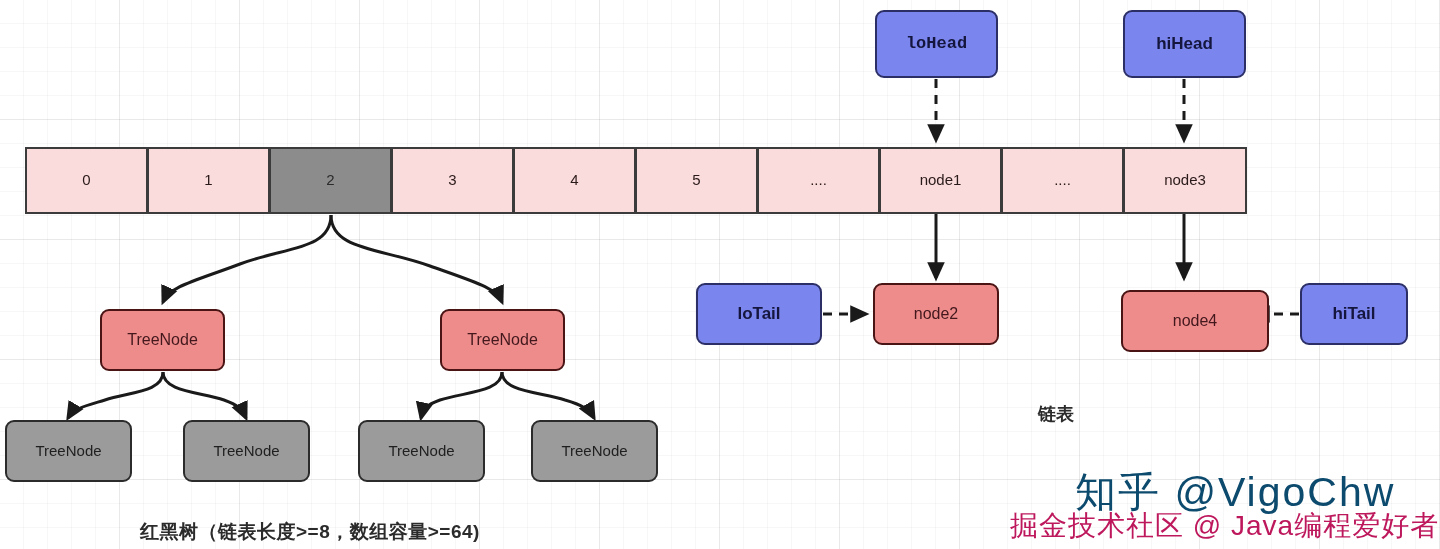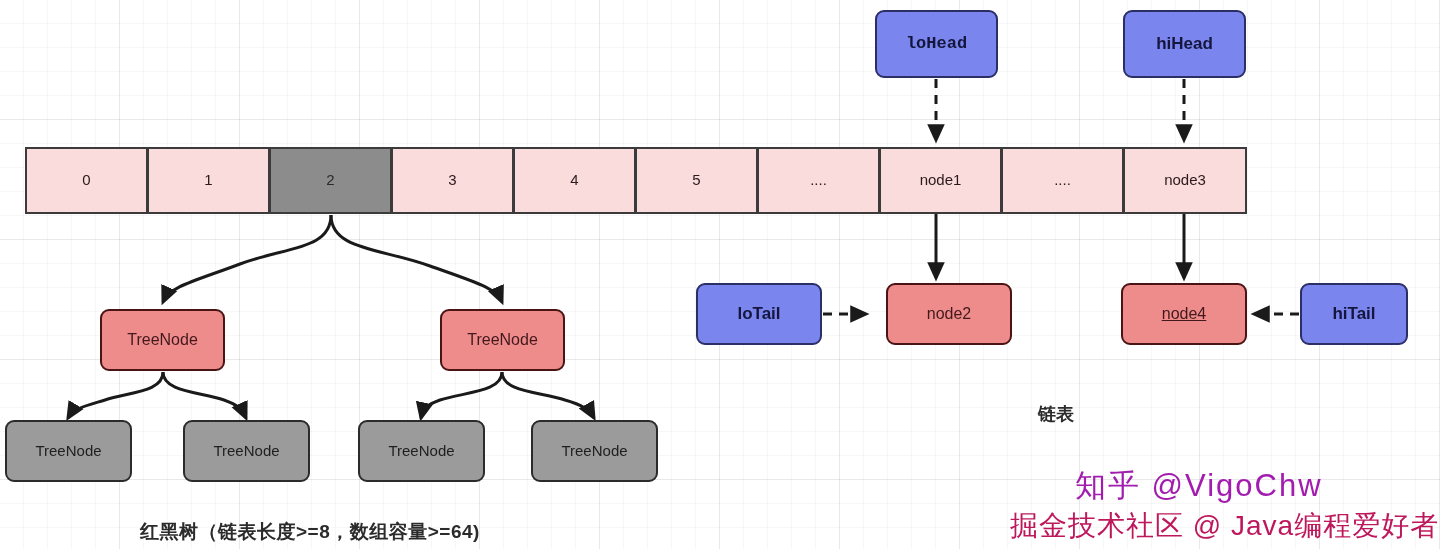--- a/index.html
+++ b/index.html
@@ -35,21 +35,21 @@
 
   
   .grayleaf{background:#9B9B9B;border:2.5px solid #2b2b2b;border-radius:9px;
             color:#1f1f1f;font-size:15px;}
 
   .caption{position:absolute;color:#2b2b2b;}
   .caption-tree{font-size:19px;font-weight:bold;letter-spacing:0.5px;text-align:center;}
   .caption-list{font-size:18px;font-weight:bold;}
 
   .wm{position:absolute;white-space:nowrap;}
-  .wm-zhihu{font-size:31px;color:#a21caf;font-weight:300;letter-spacing:2px;}
+  .wm-zhihu{font-size:41px;color:#0c4a6e;font-weight:300;letter-spacing:2px;}
   .wm-juejin{font-size:28px;color:#be185d;letter-spacing:1px;}
 </style>
 </head>
 <body>
 
 <div id="stage">
 
   <svg id="edges" viewBox="0 0 1440 549" xmlns="http://www.w3.org/2000/svg">
     <defs>
       <marker id="arrow" viewBox="0 0 12 12" refX="9" refY="6" markerWidth="7" markerHeight="7" orient="auto-start-reverse">
@@ -115,22 +115,22 @@
   <div class="box cell" style="left:757px;top:147px;width:123px;height:67px;">....</div>
   <div class="box cell" style="left:879px;top:147px;width:123px;height:67px;">node1</div>
   <div class="box cell" style="left:1001px;top:147px;width:123px;height:67px;">....</div>
   <div class="box cell" style="left:1123px;top:147px;width:124px;height:67px;">node3</div>
 
   <div class="box bluebox" style="left:875px;top:10px;width:123px;height:68px;font-family:Liberation Mono, monospace;">loHead</div>
   <div class="box bluebox" style="left:1123px;top:10px;width:123px;height:68px;">hiHead</div>
   <div class="box bluebox" style="left:696px;top:283px;width:126px;height:62px;text-align:center;">loTail</div>
   <div class="box bluebox" style="left:1300px;top:283px;width:108px;height:62px;">hiTail</div>
 
-  <div class="box rednode" style="left:873px;top:283px;width:126px;height:62px;margin-left:13px;">node2</div>
-  <div class="box rednode" style="left:1121px;top:283px;width:126px;height:62px;text-decoration:underline;">node4</div>
+  <div class="box rednode" style="left:873px;top:283px;width:126px;height:62px;">node2</div>
+  <div class="box rednode" style="left:1121px;top:290px;width:148px;height:62px;">node4</div>
 
   <div class="box rednode" style="left:100px;top:309px;width:125px;height:62px;">TreeNode</div>
   <div class="box rednode" style="left:440px;top:309px;width:125px;height:62px;">TreeNode</div>
 
   <div class="box grayleaf" style="left:5px;top:420px;width:127px;height:62px;">TreeNode</div>
   <div class="box grayleaf" style="left:183px;top:420px;width:127px;height:62px;">TreeNode</div>
   <div class="box grayleaf" style="left:358px;top:420px;width:127px;height:62px;">TreeNode</div>
   <div class="box grayleaf" style="left:531px;top:420px;width:127px;height:62px;">TreeNode</div>
 
   <div class="caption caption-list" style="left:1038px;top:402px;">链表</div>

